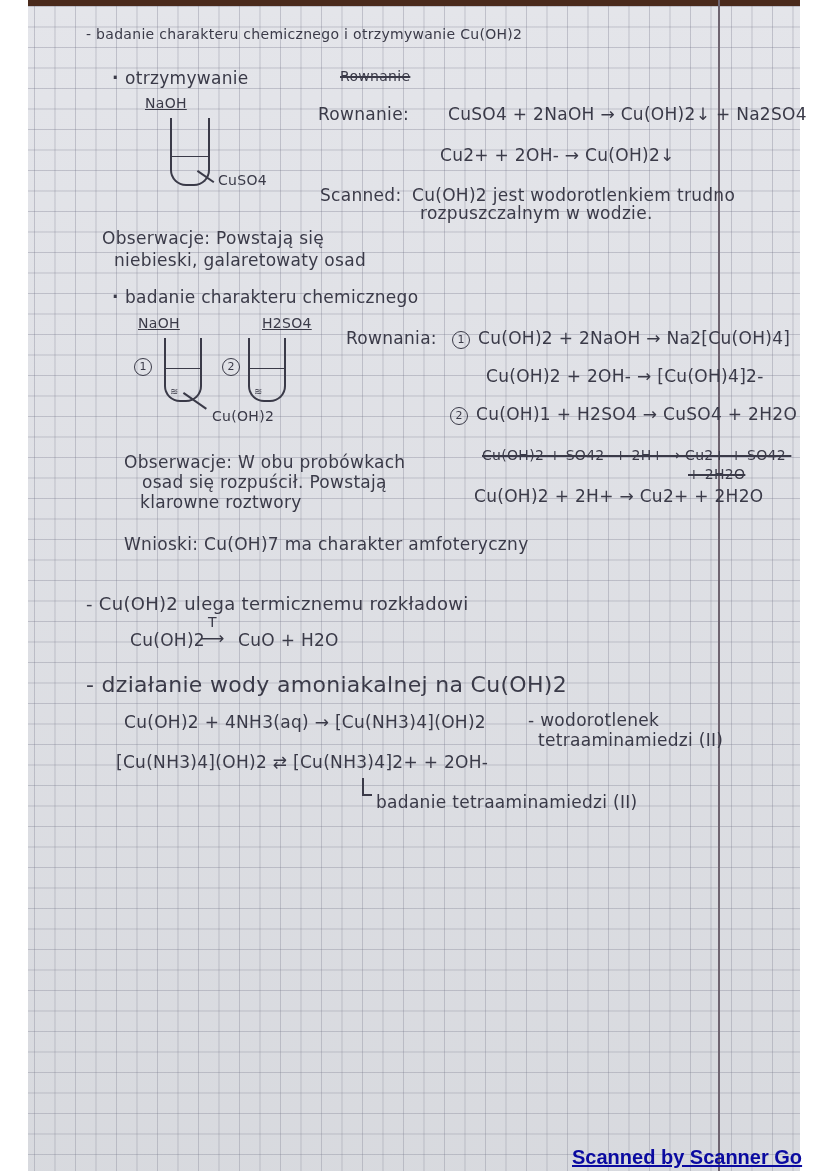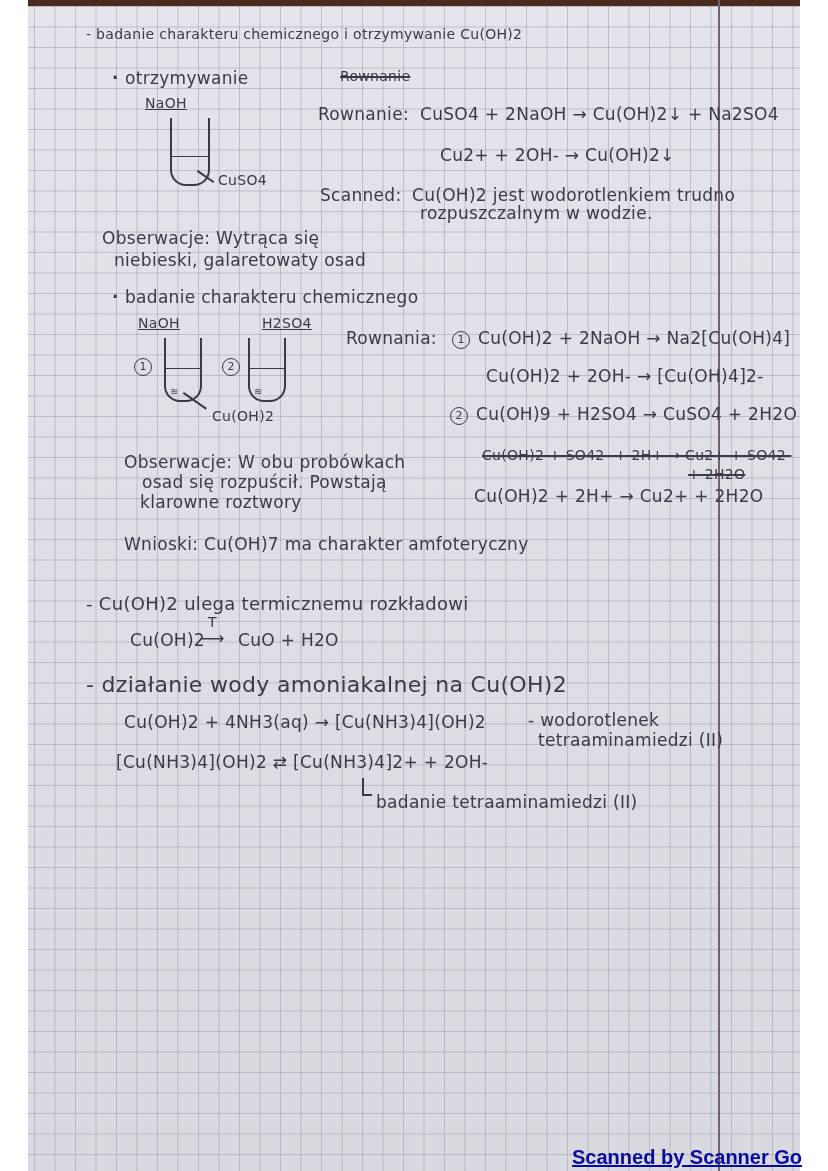--- a/index.html
+++ b/index.html
@@ -76,27 +76,27 @@
 <div class="hw struck small" style="left:340px;top:68px;">Rownanie</div>
 
 <div class="hw small" style="left:145px;top:95px;text-decoration:underline;">NaOH</div>
 <div class="tube" style="left:170px;top:118px;width:36px;height:66px;">
   <div class="liquid" style="top:38px;"></div>
 </div>
 <div class="pointer-line" style="left:198px;top:170px;width:20px;transform:rotate(35deg);"></div>
 <div class="hw small" style="left:218px;top:172px;">CuSO4</div>
 
 <div class="hw" style="left:318px;top:104px;">Rownanie:</div>
-<div class="hw" style="left:420px;top:104px;">CuSO4 + 2NaOH → Cu(OH)2↓ + Na2SO4</div>
+<div class="hw" style="left:448px;top:104px;">CuSO4 + 2NaOH → Cu(OH)2↓ + Na2SO4</div>
 <div class="hw" style="left:440px;top:145px;">Cu2+ + 2OH- → Cu(OH)2↓</div>
 <div class="hw" style="left:320px;top:185px;">Scanned:</div>
 <div class="hw" style="left:412px;top:185px;">Cu(OH)2 jest wodorotlenkiem trudno</div>
 <div class="hw" style="left:420px;top:203px;">rozpuszczalnym w wodzie.</div>
 
-<div class="hw" style="left:102px;top:228px;">Obserwacje: Wytrąca się</div>
+<div class="hw" style="left:102px;top:228px;">Obserwacje: Powstają się</div>
 <div class="hw" style="left:114px;top:250px;">niebieski, galaretowaty osad</div>
 
 <div class="hw" style="left:112px;top:287px;">
   <span class="bullet">· </span><span>badanie charakteru chemicznego</span>
 </div>
 
 <div class="hw small" style="left:138px;top:315px;text-decoration:underline;">NaOH</div>
 <div class="circ" style="left:134px;top:358px;">1</div>
 <div class="tube" style="left:164px;top:338px;width:34px;height:62px;">
   <div class="liquid" style="top:30px;"></div>
@@ -109,21 +109,21 @@
   <div class="ppt">≋</div>
 </div>
 <div class="pointer-line" style="left:184px;top:392px;width:28px;transform:rotate(35deg);"></div>
 <div class="hw small" style="left:212px;top:408px;">Cu(OH)2</div>
 
 <div class="hw" style="left:346px;top:328px;">Rownania:</div>
 <div class="circ" style="left:452px;top:331px;">1</div>
 <div class="hw" style="left:478px;top:328px;">Cu(OH)2 + 2NaOH → Na2[Cu(OH)4]</div>
 <div class="hw" style="left:486px;top:366px;">Cu(OH)2 + 2OH- → [Cu(OH)4]2-</div>
 <div class="circ" style="left:450px;top:407px;">2</div>
-<div class="hw" style="left:476px;top:404px;">Cu(OH)9 + H2SO4 → CuSO4 + 2H2O</div>
+<div class="hw" style="left:476px;top:404px;">Cu(OH)1 + H2SO4 → CuSO4 + 2H2O</div>
 <div class="hw struck small" style="left:482px;top:447px;">Cu(OH)2 + SO42- + 2H+ → Cu2+ + SO42-</div>
 <div class="hw struck small" style="left:688px;top:466px;">+ 2H2O</div>
 <div class="hw" style="left:474px;top:486px;">Cu(OH)2 + 2H+ → Cu2+ + 2H2O</div>
 
 <div class="hw" style="left:124px;top:452px;">Obserwacje: W obu probówkach</div>
 <div class="hw" style="left:142px;top:472px;">osad się rozpuścił. Powstają</div>
 <div class="hw" style="left:140px;top:492px;">klarowne roztwory</div>
 <div class="hw" style="left:124px;top:534px;">Wnioski: Cu(OH)7 ma charakter amfoteryczny</div>
 
 <div class="hw" style="left:86px;top:593px;font-size:18px;">

